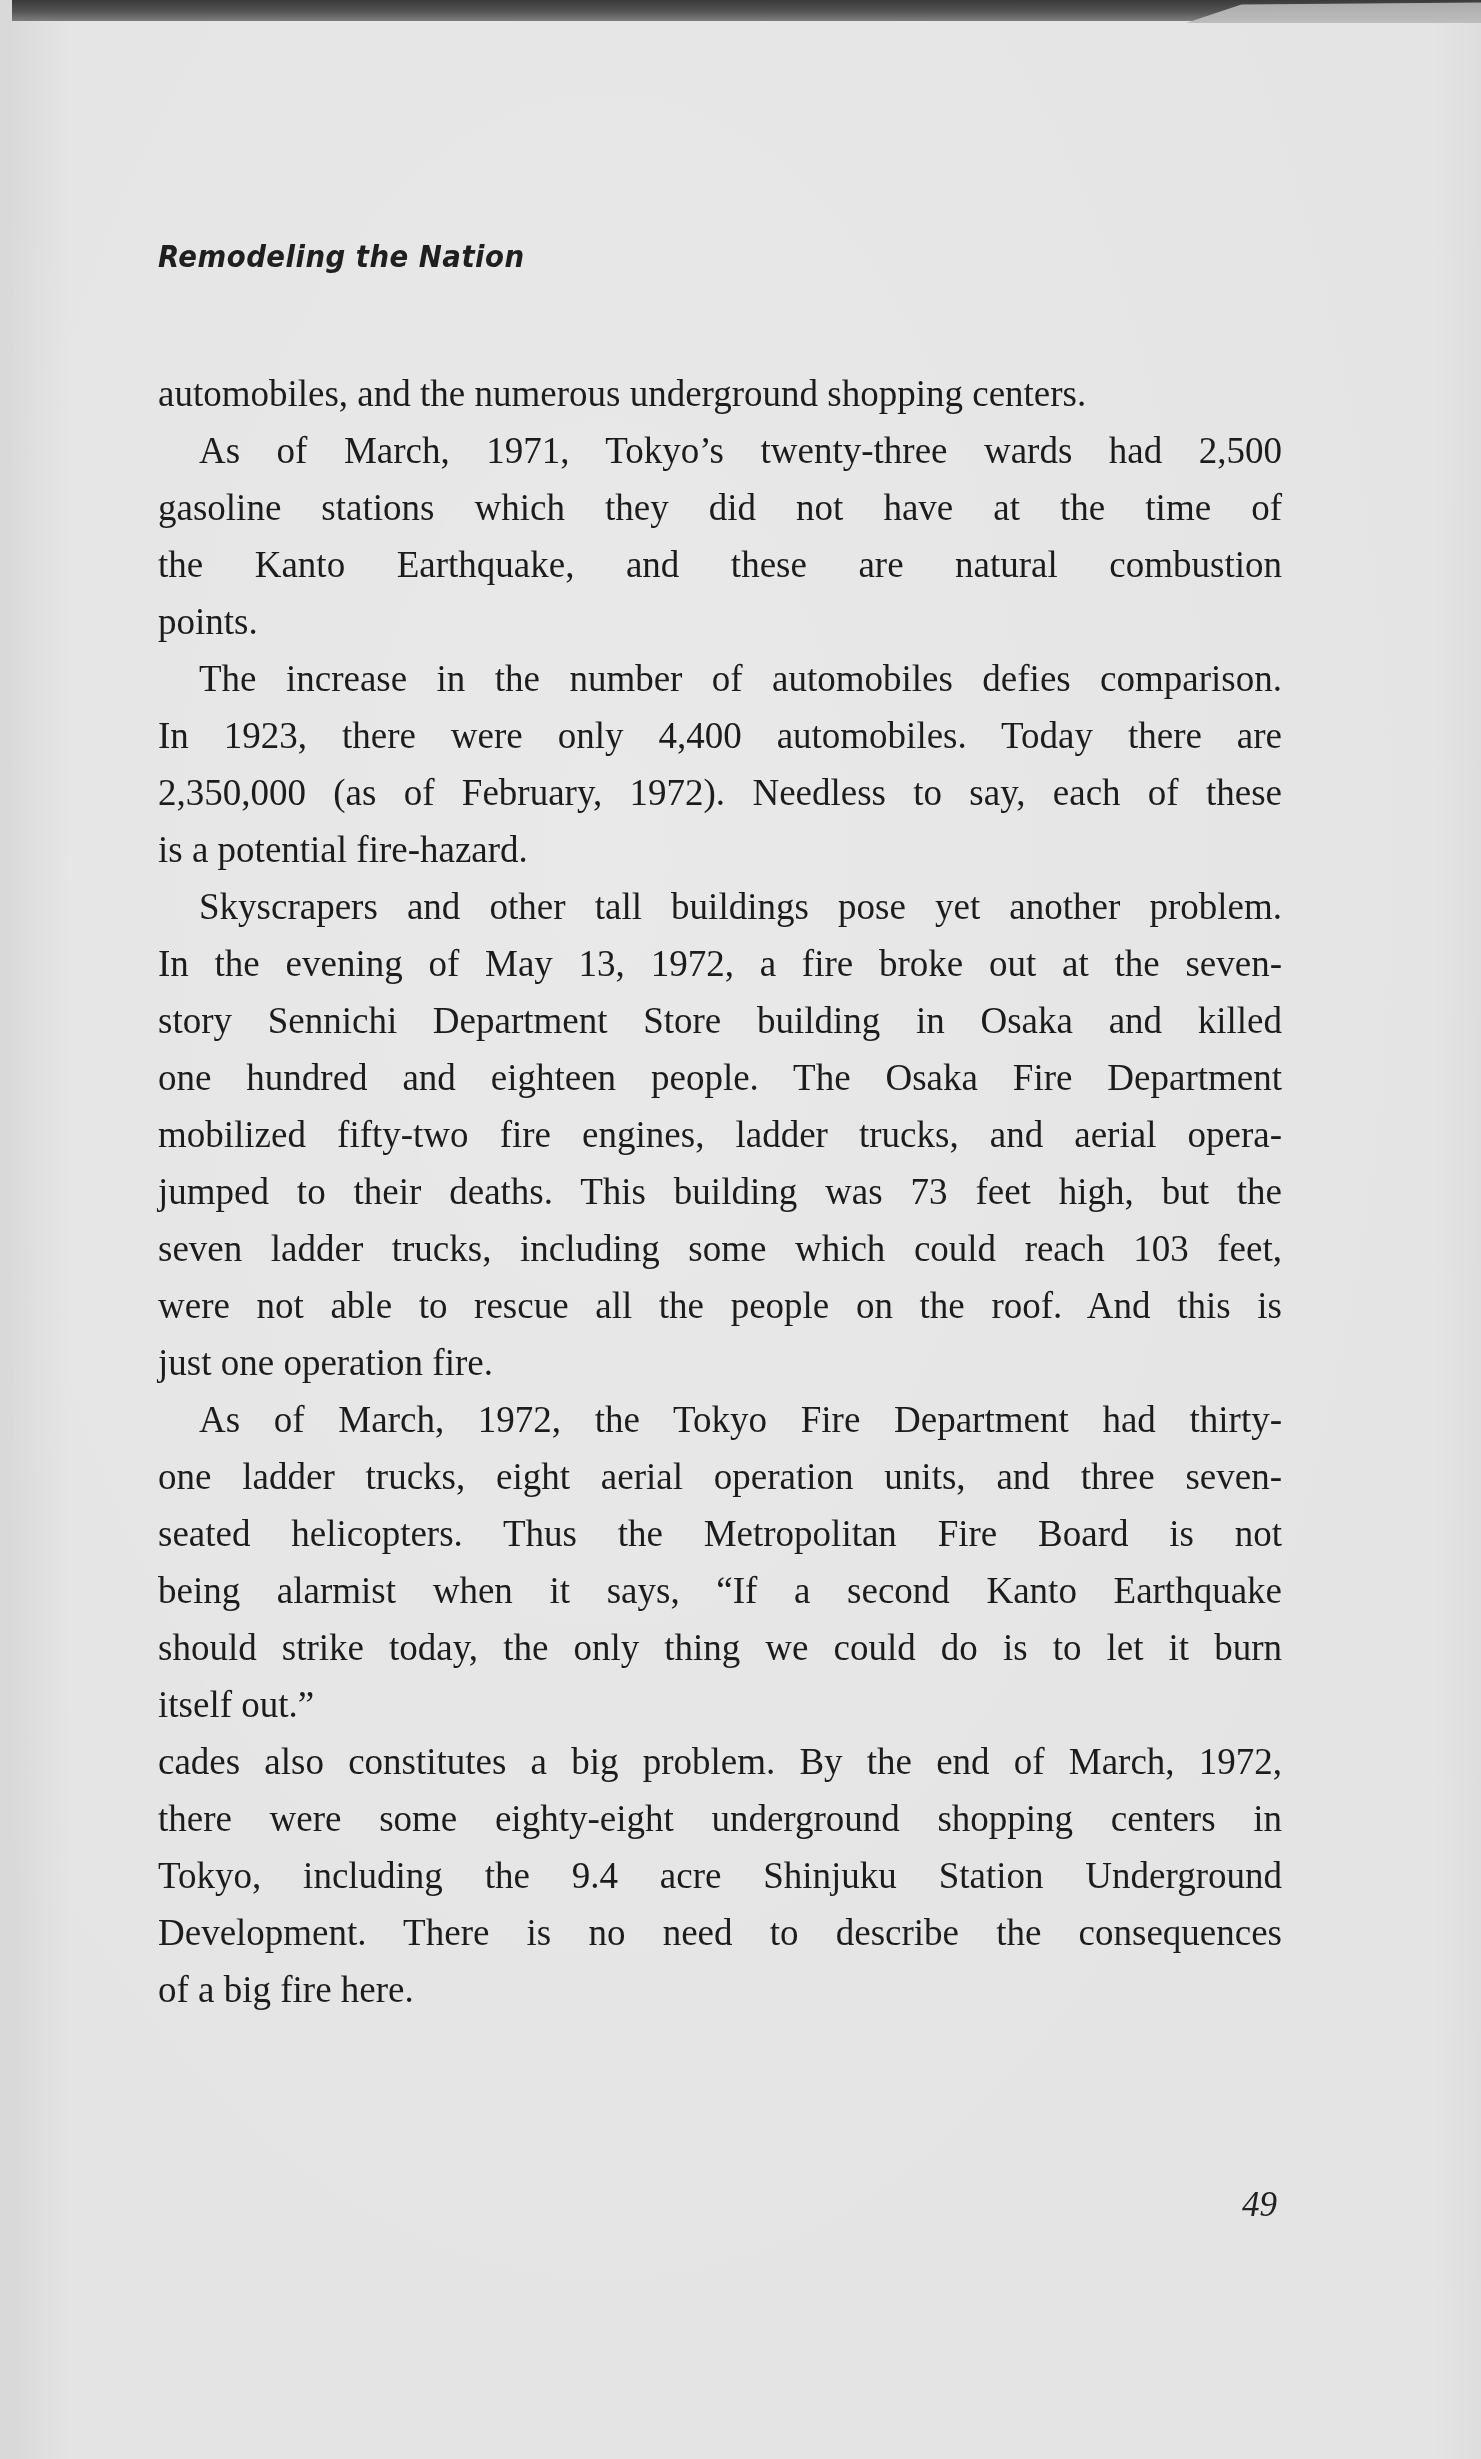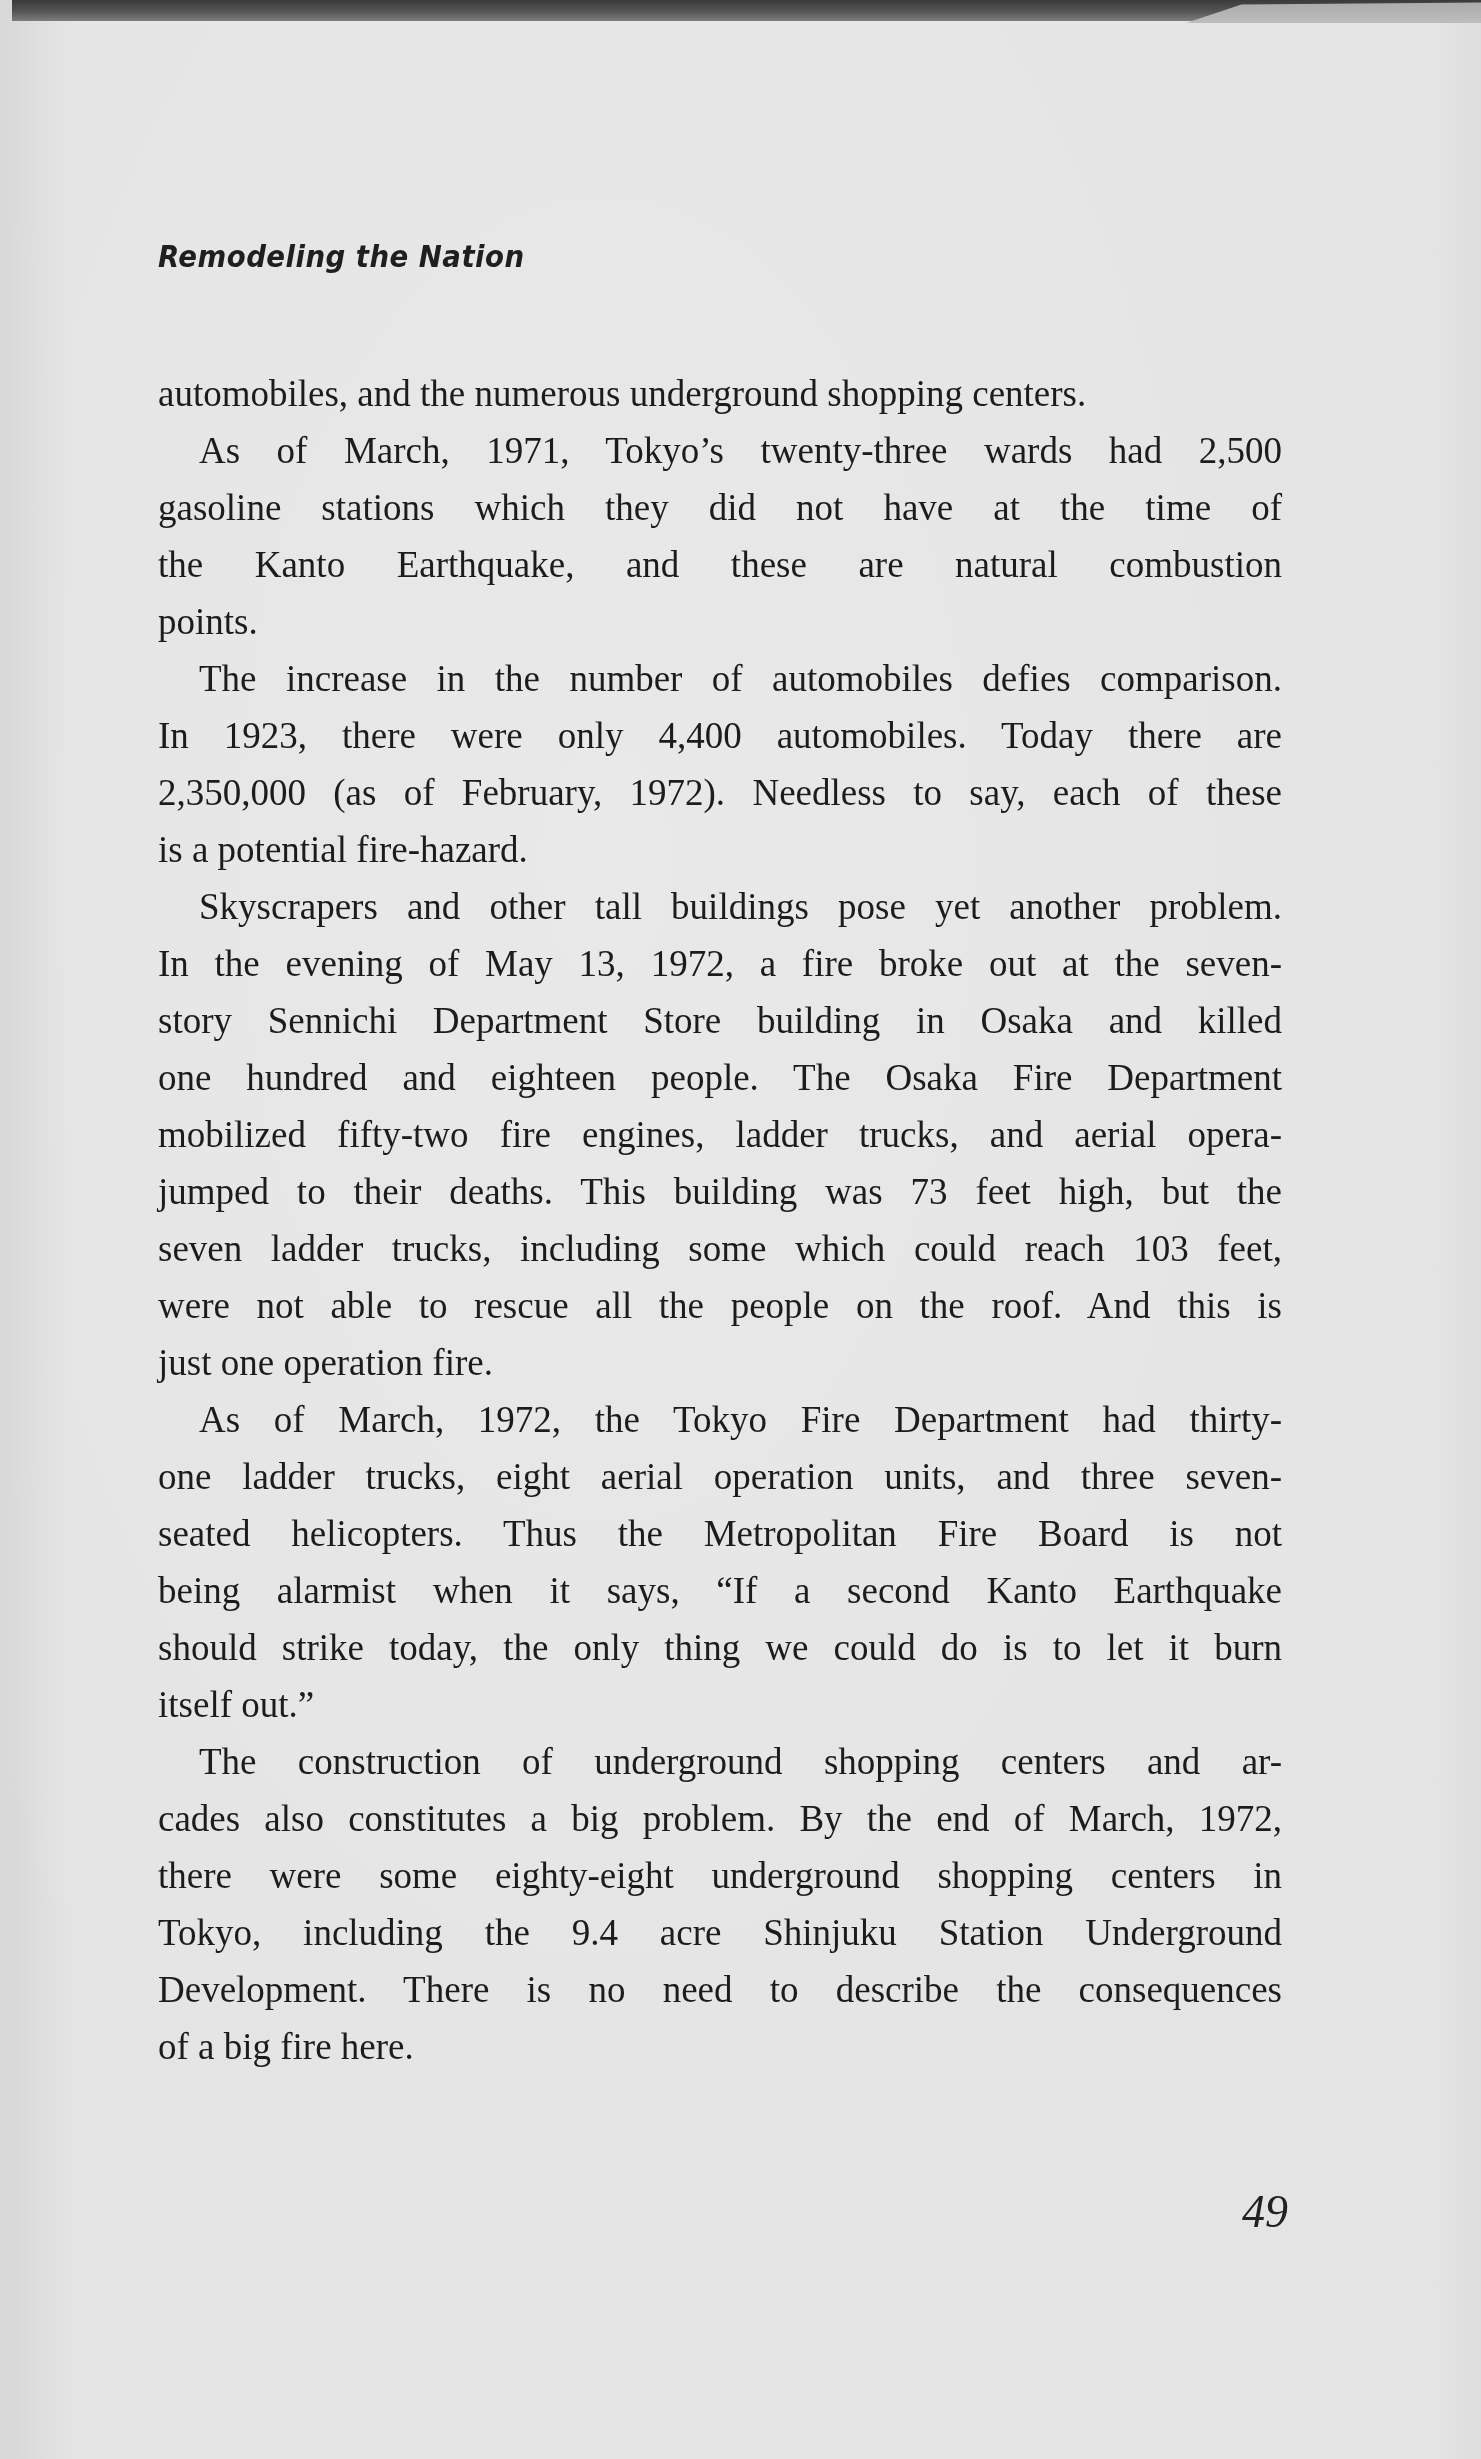--- a/index.html
+++ b/index.html
@@ -68,21 +68,21 @@
   }
   .line.indent {
     padding-left: 41px;
   }
   .page-number {
     position: absolute;
     left: 1230px;
     top: 2185px;
     font-family: "Liberation Serif", "DejaVu Serif", serif;
     font-style: italic;
-    font-size: 46px;
+    font-size: 35px;
     color: #222;
   }
 </style>
 </head>
 <body>
 
 <div class="page">
   <div class="top-edge"></div>
   <div class="top-edge-light"></div>
 
@@ -112,21 +112,20 @@
     <span class="line">were not able to rescue all the people on the roof. And this is</span>
     <span class="line last">just one operation fire.</span>
 
     <span class="line indent">As of March, 1972, the Tokyo Fire Department had thirty-</span>
     <span class="line">one ladder trucks, eight aerial operation units, and three seven-</span>
     <span class="line">seated helicopters. Thus the Metropolitan Fire Board is not</span>
     <span class="line">being alarmist when it says, “If a second Kanto Earthquake</span>
     <span class="line">should strike today, the only thing we could do is to let it burn</span>
     <span class="line last">itself out.”</span>
 
-    <span class="line indent">The construction of underground shopping centers and ar-</span>
     <span class="line">cades also constitutes a big problem. By the end of March, 1972,</span>
     <span class="line">there were some eighty-eight underground shopping centers in</span>
     <span class="line">Tokyo, including the 9.4 acre Shinjuku Station Underground</span>
     <span class="line">Development. There is no need to describe the consequences</span>
     <span class="line last">of a big fire here.</span>
   </div>
 
   <div class="page-number">49</div>
 </div>
 

